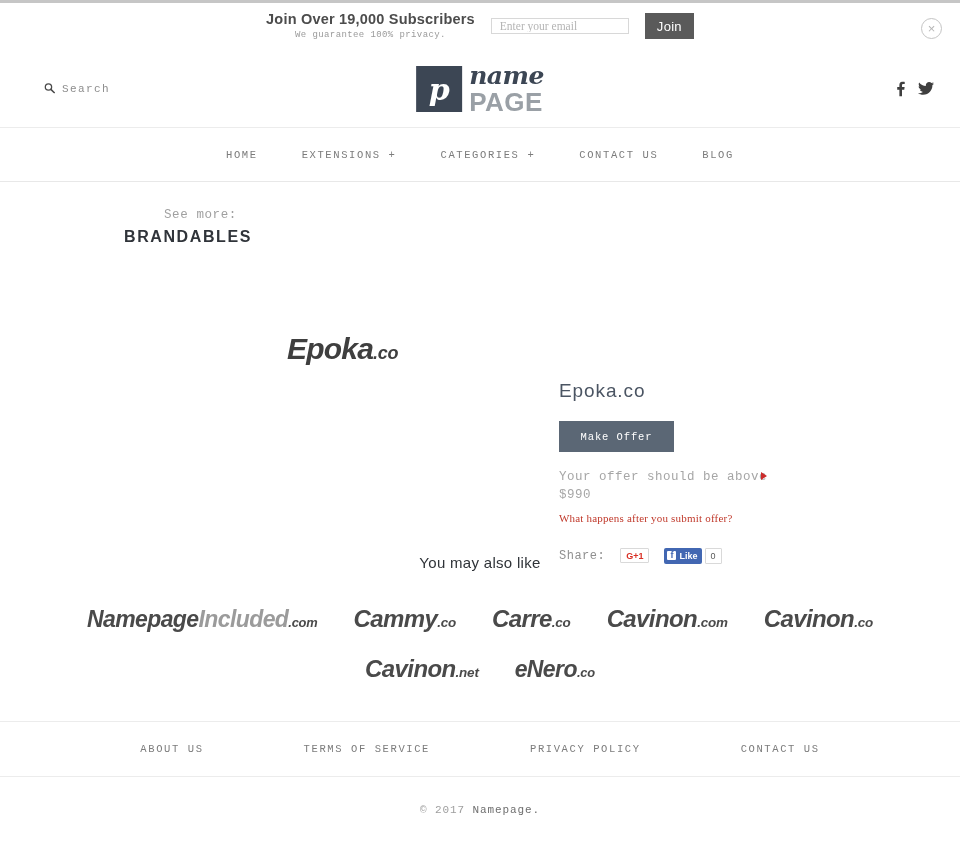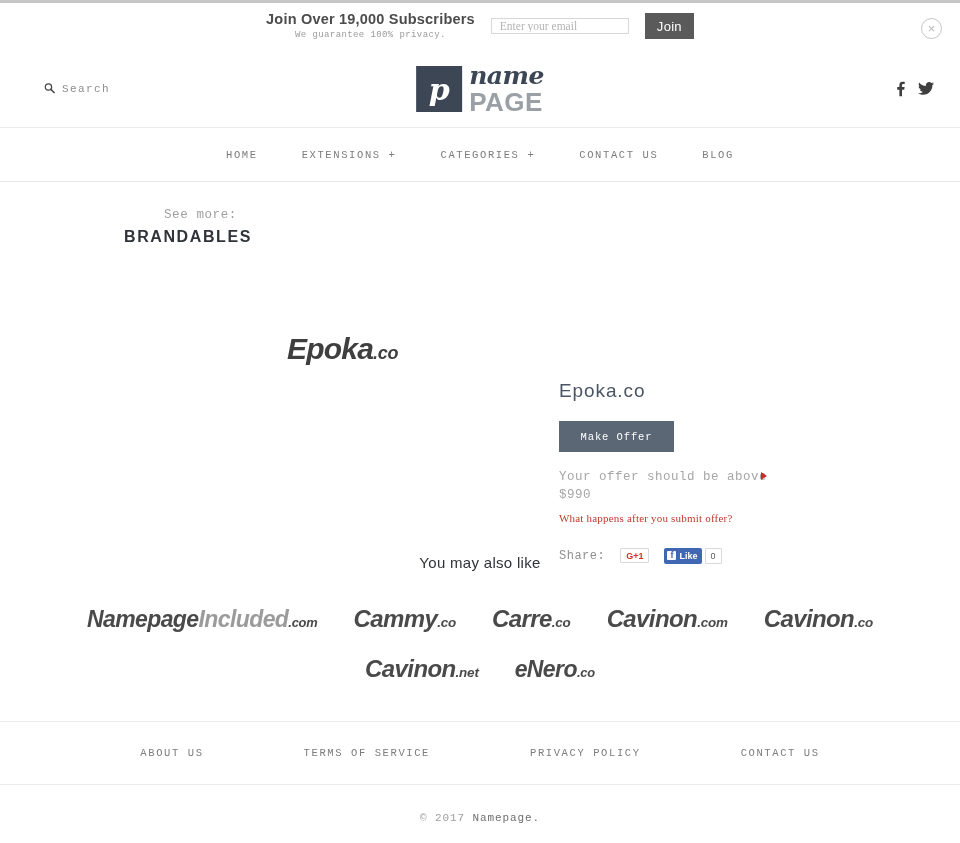--- a/index.html
+++ b/index.html
@@ -200,21 +200,21 @@
     font-weight: bold; font-style: italic; color: #4a4a4a;
     white-space: nowrap; cursor: pointer; padding: 0 18px;
     letter-spacing: -.6px;
   }
   .rel-item .tld { font-size: .56em; letter-spacing: -.2px; }
   .rel-item .dim { color: #9b9b9b; }
 
   
   .footer-nav {
     margin-top: 38px;
-    height: 64px; border-top: 1px solid #ececec; border-bottom: 1px solid #ececec;
+    height: 56px; border-top: 1px solid #ececec; border-bottom: 1px solid #ececec;
     display: flex; align-items: center; justify-content: center; gap: 44px;
   }
   .footer-link {
     font-size: 10.5px; color: #7c7c7c; letter-spacing: 1.6px;
     font-family: "Liberation Mono", monospace; padding: 0 28px; cursor: pointer;
     white-space: nowrap;
   }
   .copyright {
     text-align: center; padding-top: 27px;
     font-size: 11px; color: #9e9e9e; letter-spacing: .9px;

